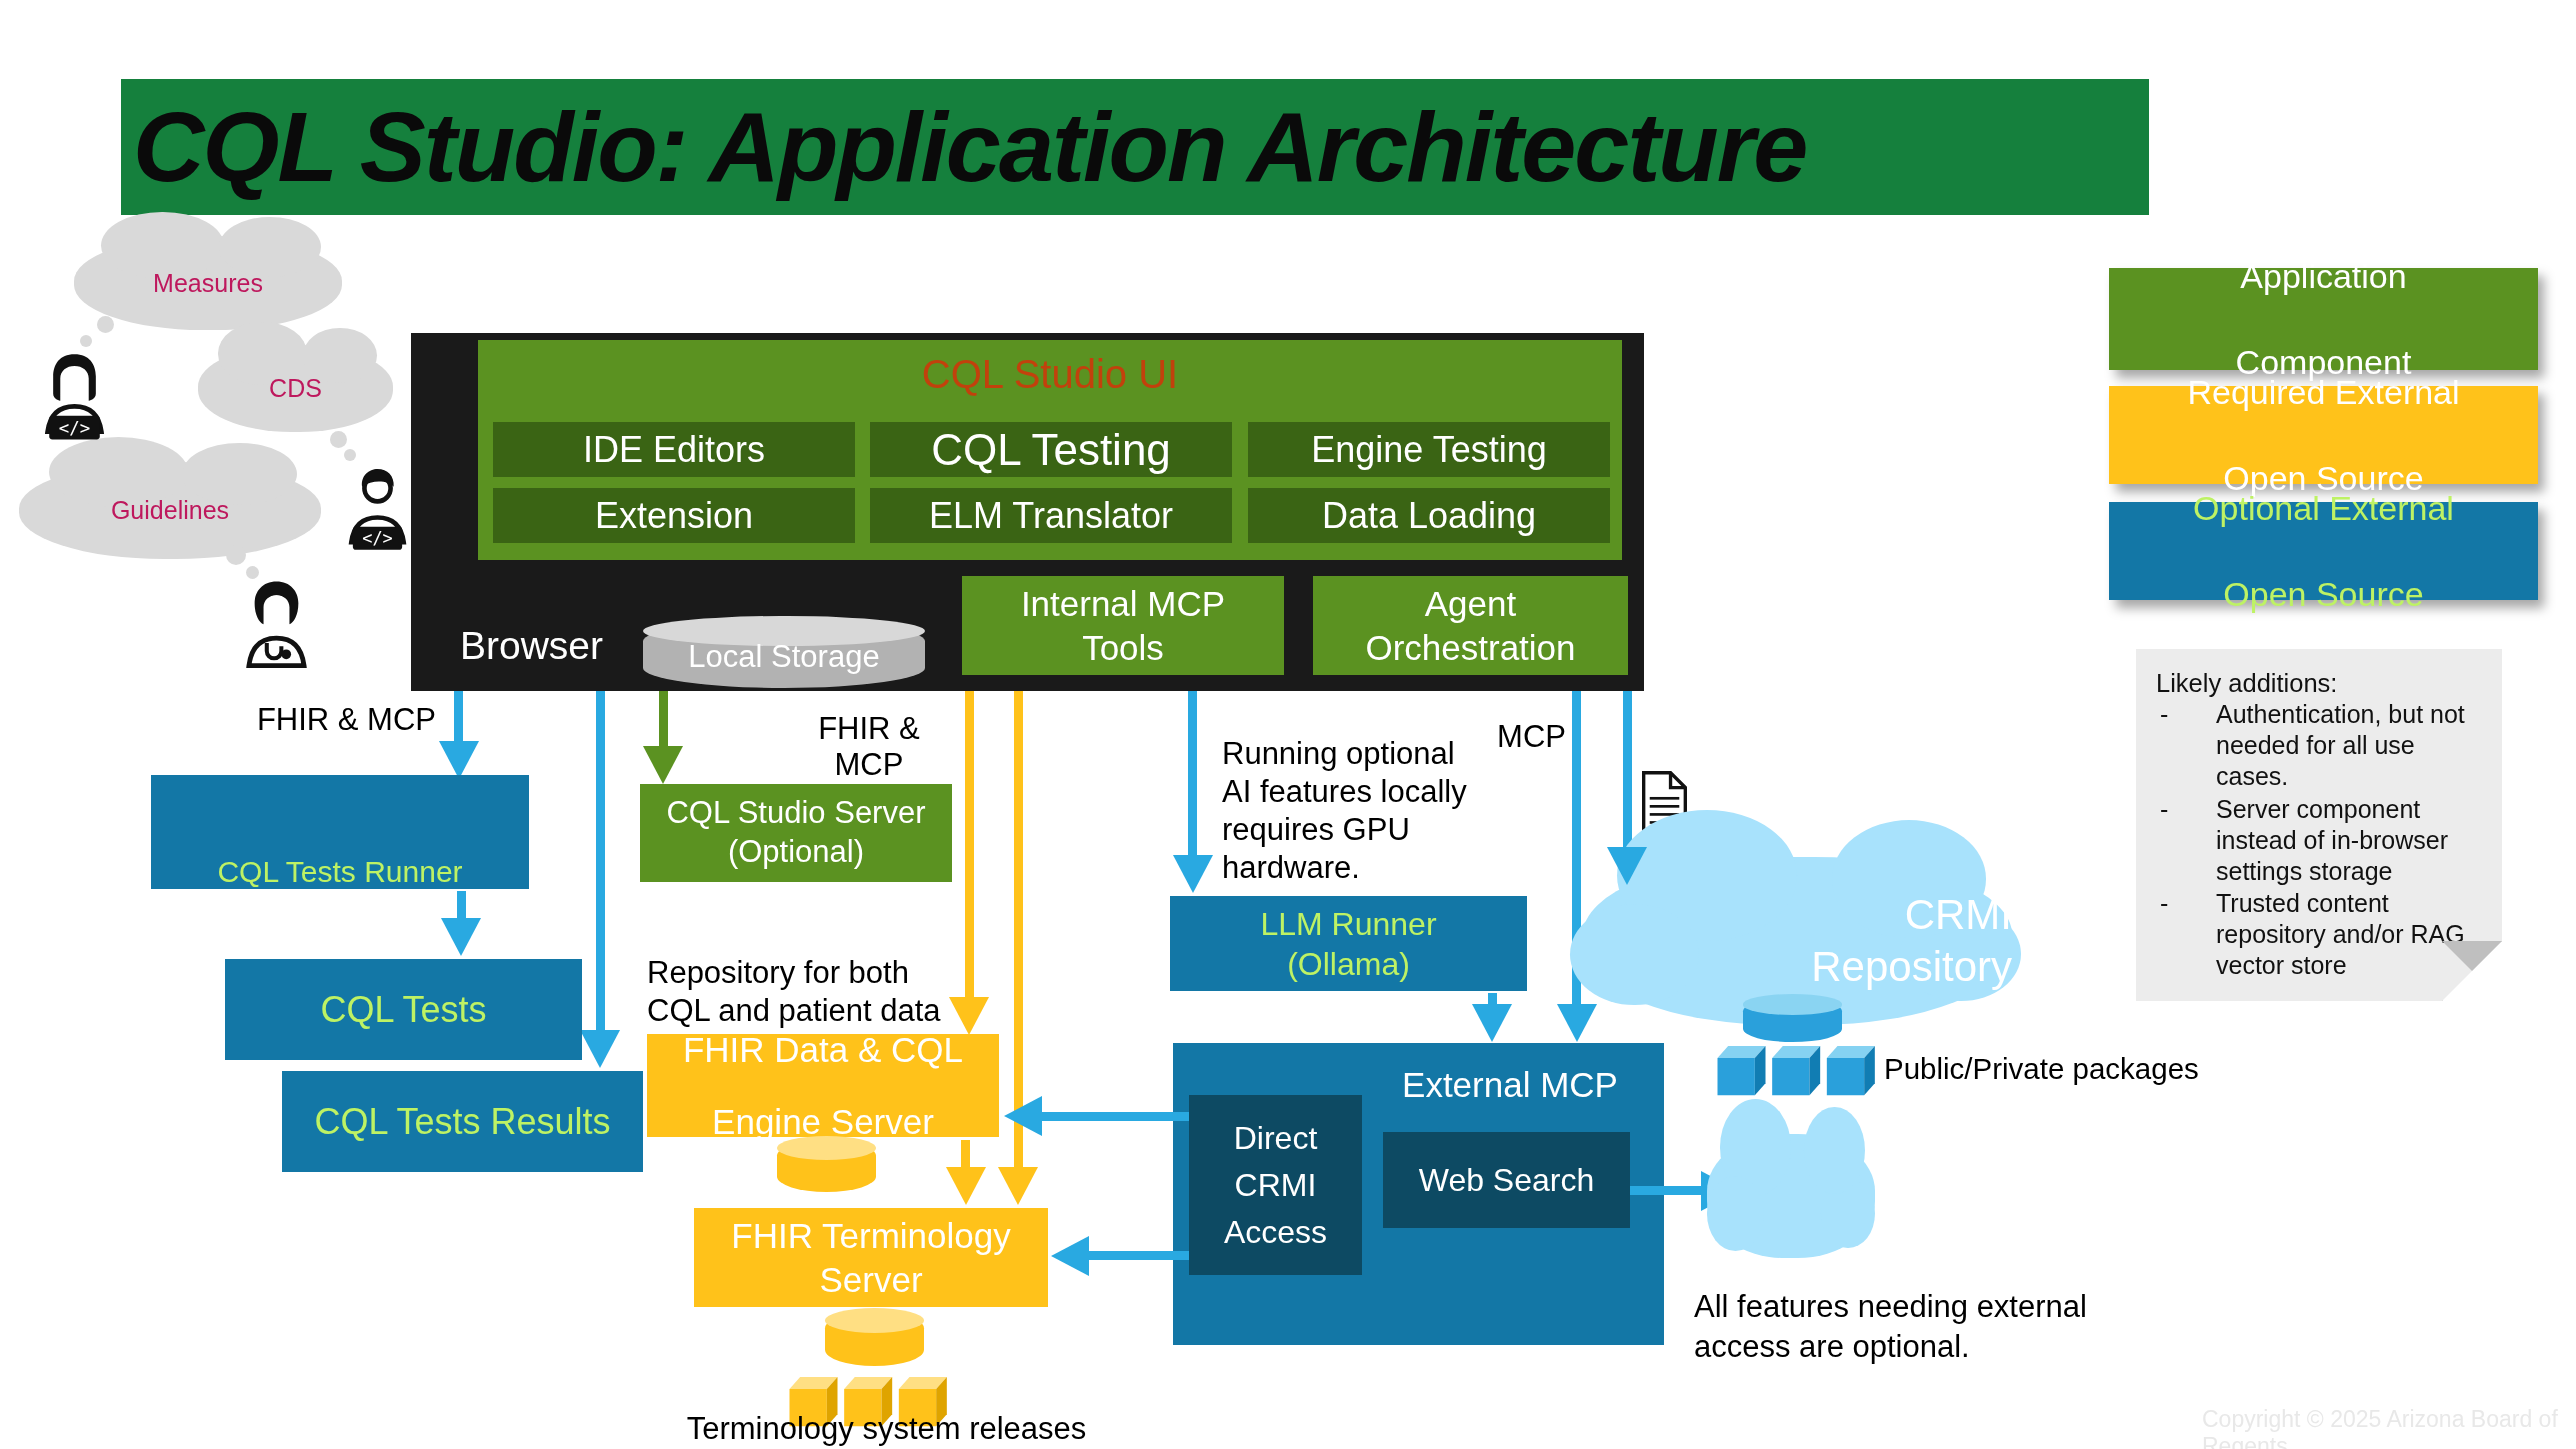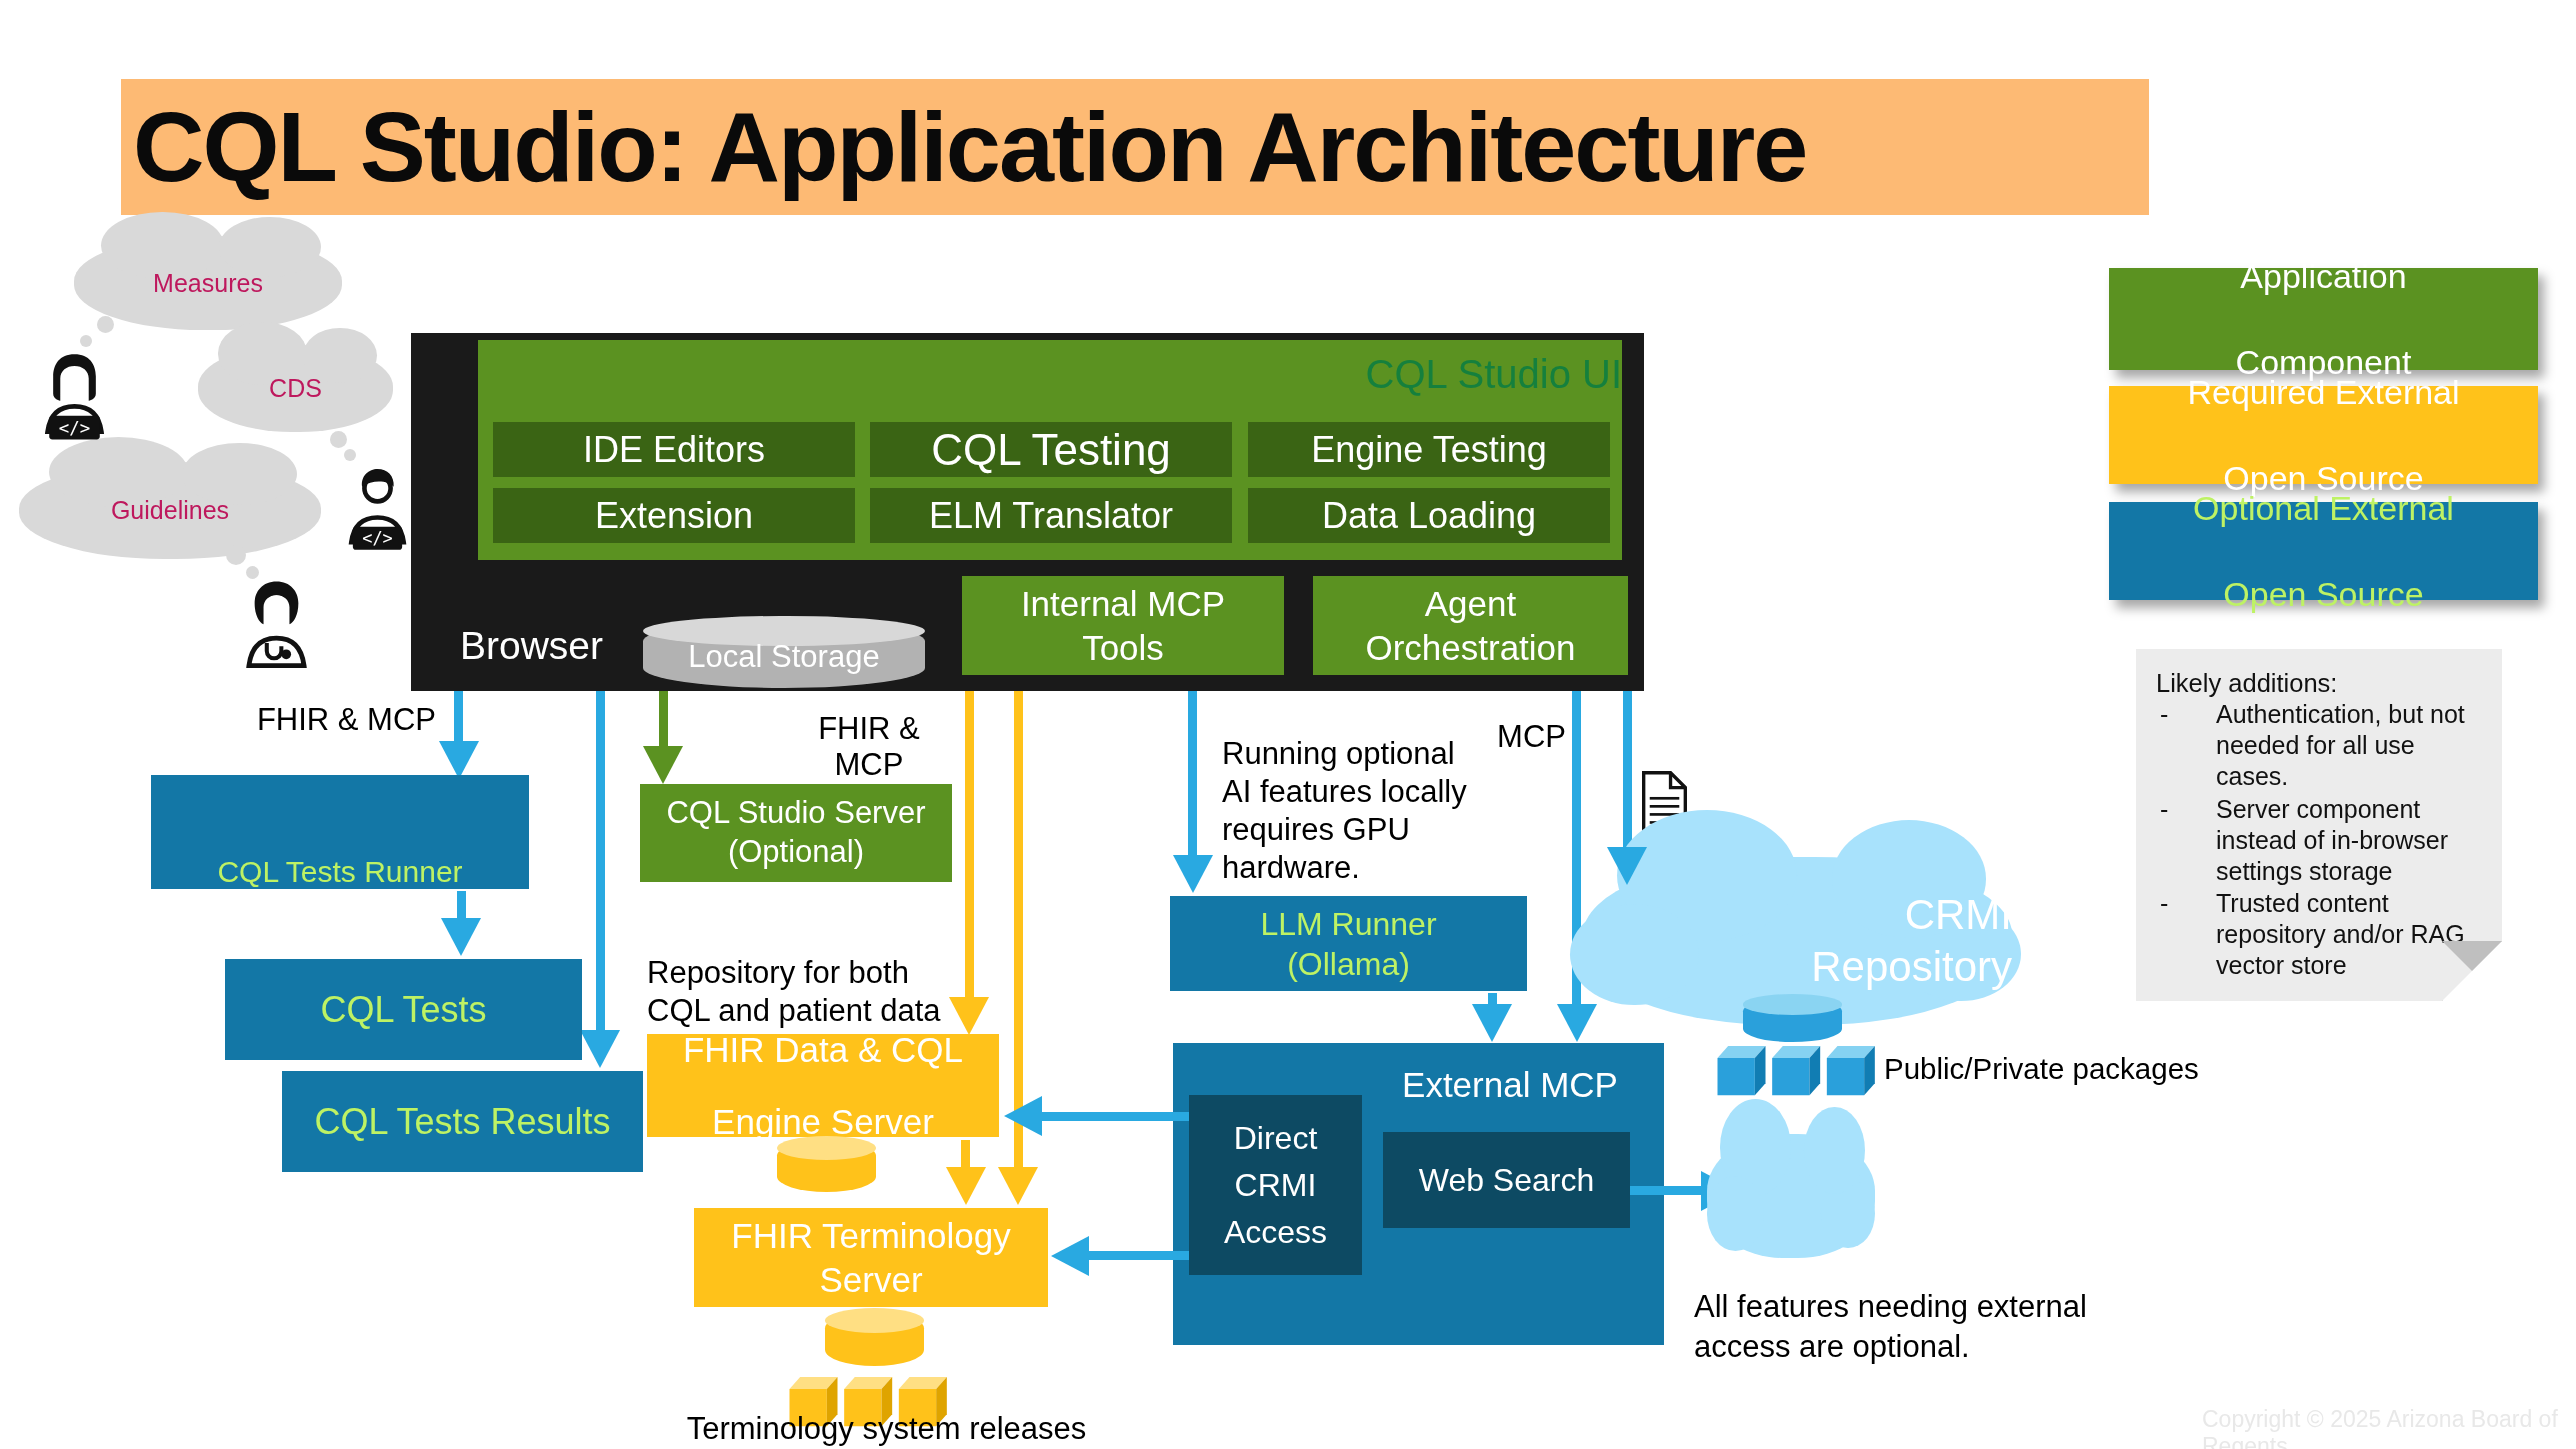--- a/index.html
+++ b/index.html
@@ -48,21 +48,21 @@
   #note .dash{width:56px;flex:none;padding-left:4px;}
   #note .btxt{flex:1;}
   .lbl{position:absolute;color:#000;font-size:31px;}
   .wl{line-height:1.25;}
 </style>
 </head>
 <body>
 
 <div id="stage">
 
-  <div class="abs" style="left:121px;top:79px;width:2028px;height:136px;background:#fdba74;display:flex;align-items:center;">
+  <div class="abs" style="left:121px;top:79px;width:2028px;height:136px;background:#15803d;display:flex;align-items:center;font-style:italic;">
     <span style="font-size:99px;font-weight:bold;color:#0a0a0a;letter-spacing:-2px;padding-left:12px;white-space:nowrap;">CQL Studio: Application Architecture</span>
   </div>
 
   <div class="tcloud" style="left:74px;top:236px;width:268px;height:94px;">
     <div class="cl-txt">Measures</div>
   </div>
   <div class="tcloud" style="left:198px;top:345px;width:195px;height:87px;">
     <div class="cl-txt">CDS</div>
   </div>
   <div class="tcloud" style="left:19px;top:462px;width:302px;height:97px;">
@@ -92,21 +92,21 @@
   <svg class="abs" style="left:236px;top:578px;" width="81" height="91" viewBox="0 0 100 112">
     <path d="M50 4 c-17 0-27 12-27 27 c0 15 6 24 11 26 V36 c0-9 7-15 16-15 s16 6 16 15 v21 c5-2 11-11 11-26 C77 16 67 4 50 4z" fill="#111"></path>
     <circle cx="50" cy="34" r="13" fill="#fff"></circle>
     <path d="M16 108 c3-24 15-34 34-34 s31 10 34 34 z" fill="#fff" stroke="#111" stroke-width="6"></path>
     <path d="M38 80 v10 a9 9 0 0 0 18 0 v-6" stroke="#111" fill="none" stroke-width="5"></path>
     <circle cx="62" cy="94" r="6" fill="#111"></circle>
   </svg>
 
   <div class="abs" style="left:411px;top:333px;width:1233px;height:358px;background:#1A1A1A;"></div>
   <div class="abs greenbox" style="left:478px;top:340px;width:1144px;height:220px;"></div>
-  <div class="abs" style="left:478px;top:352px;width:1144px;text-align:right;color:#15803d;font-size:40px;">CQL Studio UI</div>
+  <div class="abs" style="left:478px;top:352px;width:1144px;text-align:center;color:#c2410c;font-size:40px;">CQL Studio UI</div>
   <div class="abs dgreenbox ctr" style="left:493px;top:422px;width:362px;height:55px;font-size:36px;">
       <span>IDE Editors</span>
     </div>
   <div class="abs dgreenbox ctr" style="left:870px;top:422px;width:362px;height:55px;font-size:44px;">
       <span>CQL Testing</span>
     </div>
   <div class="abs dgreenbox ctr" style="left:1248px;top:422px;width:362px;height:55px;font-size:36px;">
       <span>Engine Testing</span>
     </div>
   <div class="abs dgreenbox ctr" style="left:493px;top:488px;width:362px;height:55px;font-size:36px;">

